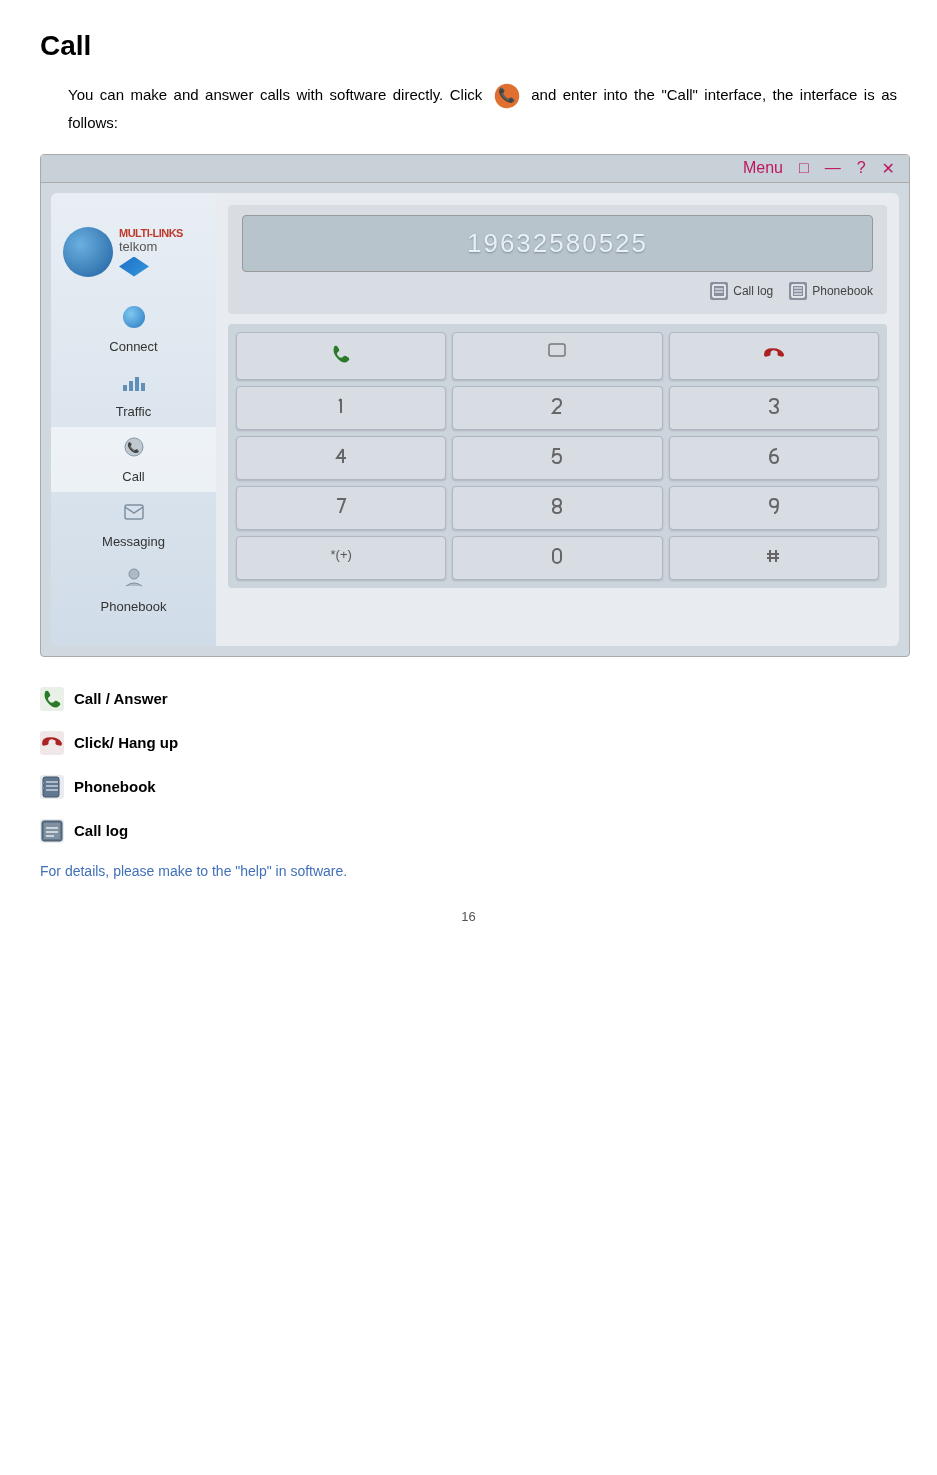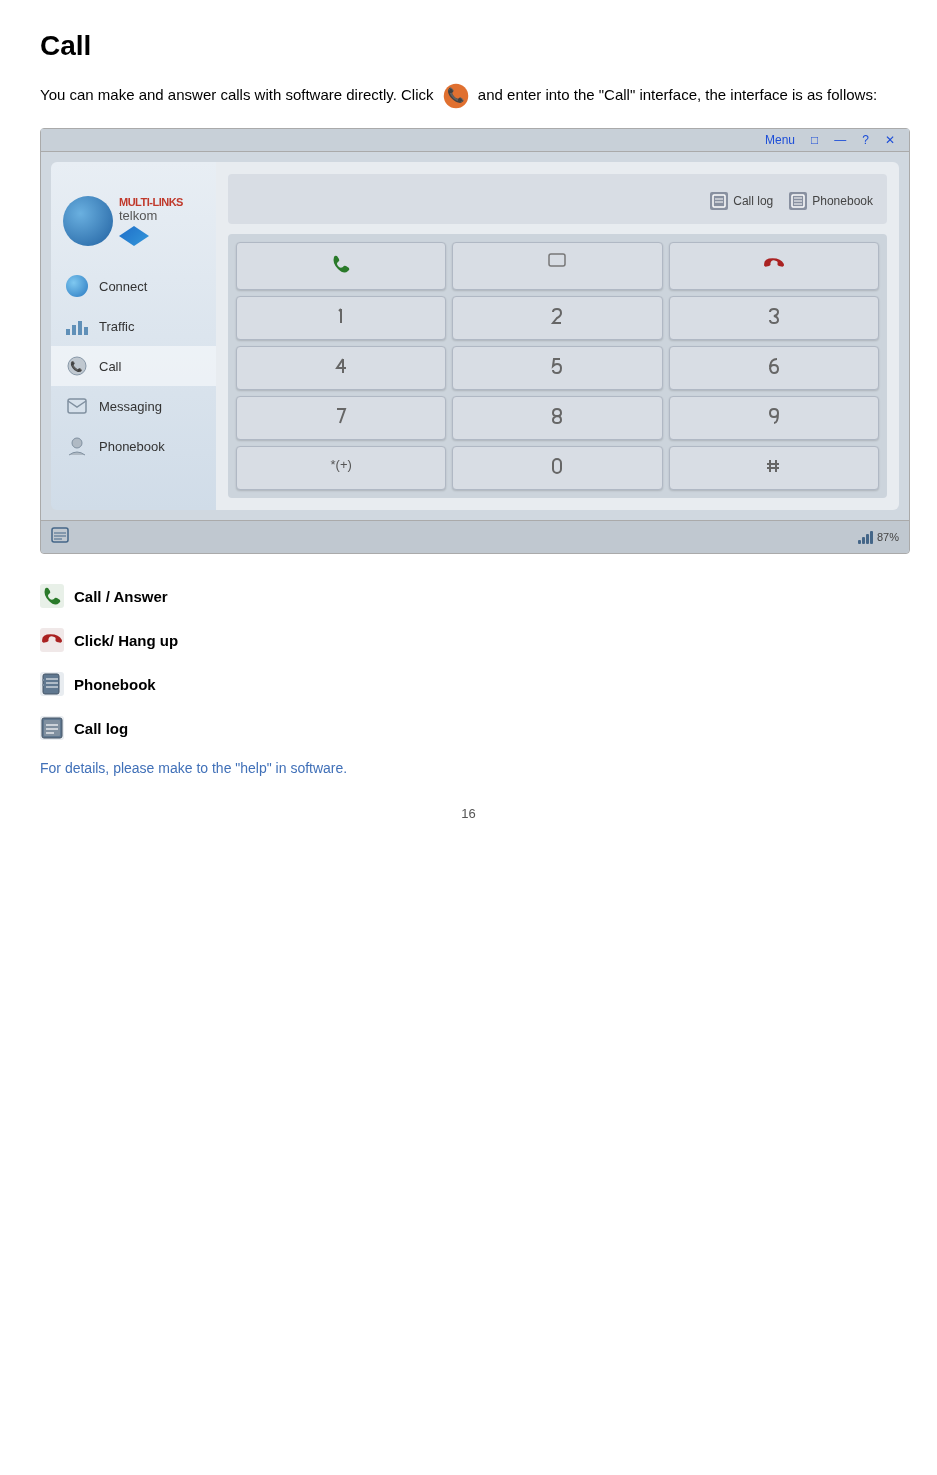--- a/index.html
+++ b/index.html
@@ -16,20 +16,21 @@
       font-size: 28px;
       font-weight: bold;
       margin-bottom: 20px;
     }
 
     .intro-text {
       font-size: 15px;
       line-height: 1.7;
       margin-bottom: 18px;
       text-align: justify;
+      margin-left: 28px;
     }
 
     .click-icon {
       display: inline-block;
       width: 28px;
       height: 28px;
       vertical-align: middle;
       margin: 0 4px;
     }
 
@@ -45,22 +46,22 @@
     }
 
     .screenshot-titlebar {
       display: flex;
       justify-content: flex-end;
       align-items: center;
       padding: 4px 10px;
       background: #c8d0d8;
       border-bottom: 1px solid #aaa;
       gap: 8px;
-      font-size: 12px;
-      color: #1d4ed8;
+      font-size: 16px;
+      color: #be185d;
     }
 
     .titlebar-item {
       cursor: pointer;
       padding: 0 4px;
     }
 
     .screenshot-body {
       display: flex;
       padding: 10px;
@@ -121,20 +122,21 @@
     }
 
     .sidebar-item {
       display: flex;
       align-items: center;
       gap: 10px;
       padding: 8px 14px;
       cursor: pointer;
       color: #333;
       font-size: 13px;
+      flex-direction: column;
     }
 
     .sidebar-item.active {
       background: rgba(255,255,255,0.5);
     }
 
     .sidebar-icon {
       width: 24px;
       height: 24px;
       display: flex;
@@ -411,20 +413,23 @@
             <path d="M2 20 Q10 14 18 20" fill="#b0bac4" stroke="#8090a0" stroke-width="1"></path>
           </svg>
         </div>
         <span>Phonebook</span>
       </div>
     </div>
 
     <div class="main-content">
 
       <div class="phone-display-area">
+        <div class="phone-number-box">
+          <span class="phone-number-text">19632580525</span>
+        </div>
         <div class="call-buttons-row">
           <div class="call-btn">
             <div class="call-btn-icon">
               <svg width="14" height="14" viewBox="0 0 14 14">
                 <rect x="1" y="1" width="12" height="12" rx="1" fill="none" stroke="white" stroke-width="1.5"></rect>
                 <line x1="3" y1="5" x2="11" y2="5" stroke="white" stroke-width="1"></line>
                 <line x1="3" y1="8" x2="11" y2="8" stroke="white" stroke-width="1"></line>
               </svg>
             </div>
             <span>Call log</span>
@@ -523,39 +528,20 @@
               <line x1="2" y1="7" x2="14" y2="7" stroke="#666" stroke-width="2"></line>
               <line x1="2" y1="11" x2="14" y2="11" stroke="#666" stroke-width="2"></line>
             </svg>
           </div>
         </div>
       </div>
 
     </div>
   </div>
 
-  <div class="status-bar">
-    <div>
-      <svg width="18" height="18" viewBox="0 0 18 18">
-        <rect x="1" y="1" width="16" height="14" rx="2" fill="none" stroke="#446688" stroke-width="1.5"></rect>
-        <line x1="3" y1="6" x2="15" y2="6" stroke="#446688" stroke-width="1"></line>
-        <line x1="3" y1="9" x2="15" y2="9" stroke="#446688" stroke-width="1"></line>
-        <line x1="3" y1="12" x2="11" y2="12" stroke="#446688" stroke-width="1"></line>
-      </svg>
-    </div>
-    <div class="signal-indicator">
-      <div class="signal-bars">
-        <div class="signal-bar" style="height:4px"></div>
-        <div class="signal-bar" style="height:7px"></div>
-        <div class="signal-bar" style="height:10px"></div>
-        <div class="signal-bar" style="height:13px"></div>
-      </div>
-      <span>87%</span>
-    </div>
-  </div>
 
 </div>
 
 <div class="icon-desc-section">
 
   <div class="icon-desc-row">
     <div class="desc-icon">
       <svg width="24" height="24" viewBox="0 0 24 24">
         <rect x="0" y="0" width="24" height="24" rx="3" fill="#e8f0e8"></rect>
         <path d="M5 5 Q6 3 8 4 L10 7 Q11 9 9 10 Q7 11 9 14 Q11 17 14 15 Q15 13 17 14 L20 16 Q21 18 19 19 Q15 23 9 17 Q3 11 5 5Z" fill="#2a7a2a"></path>

